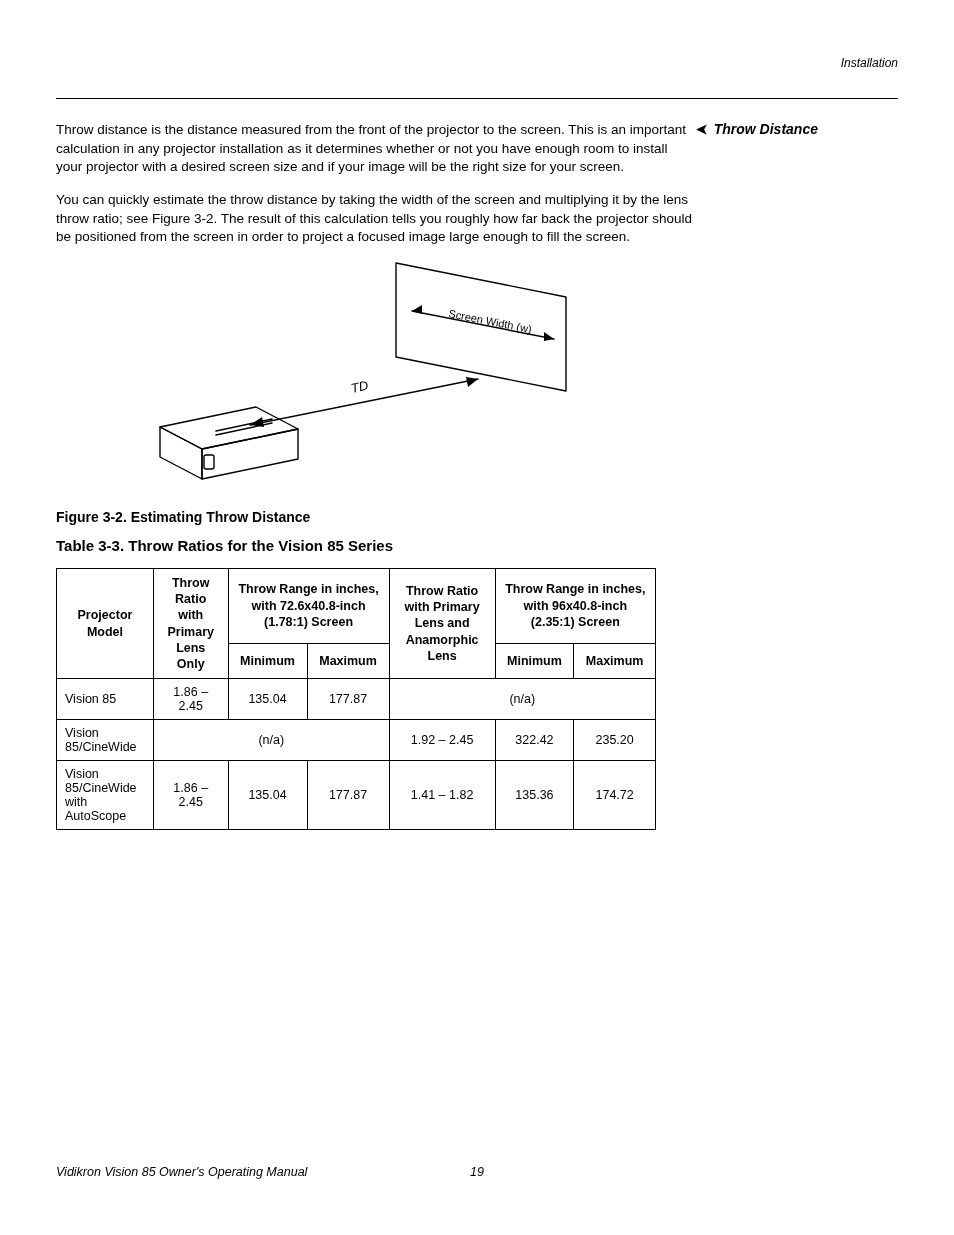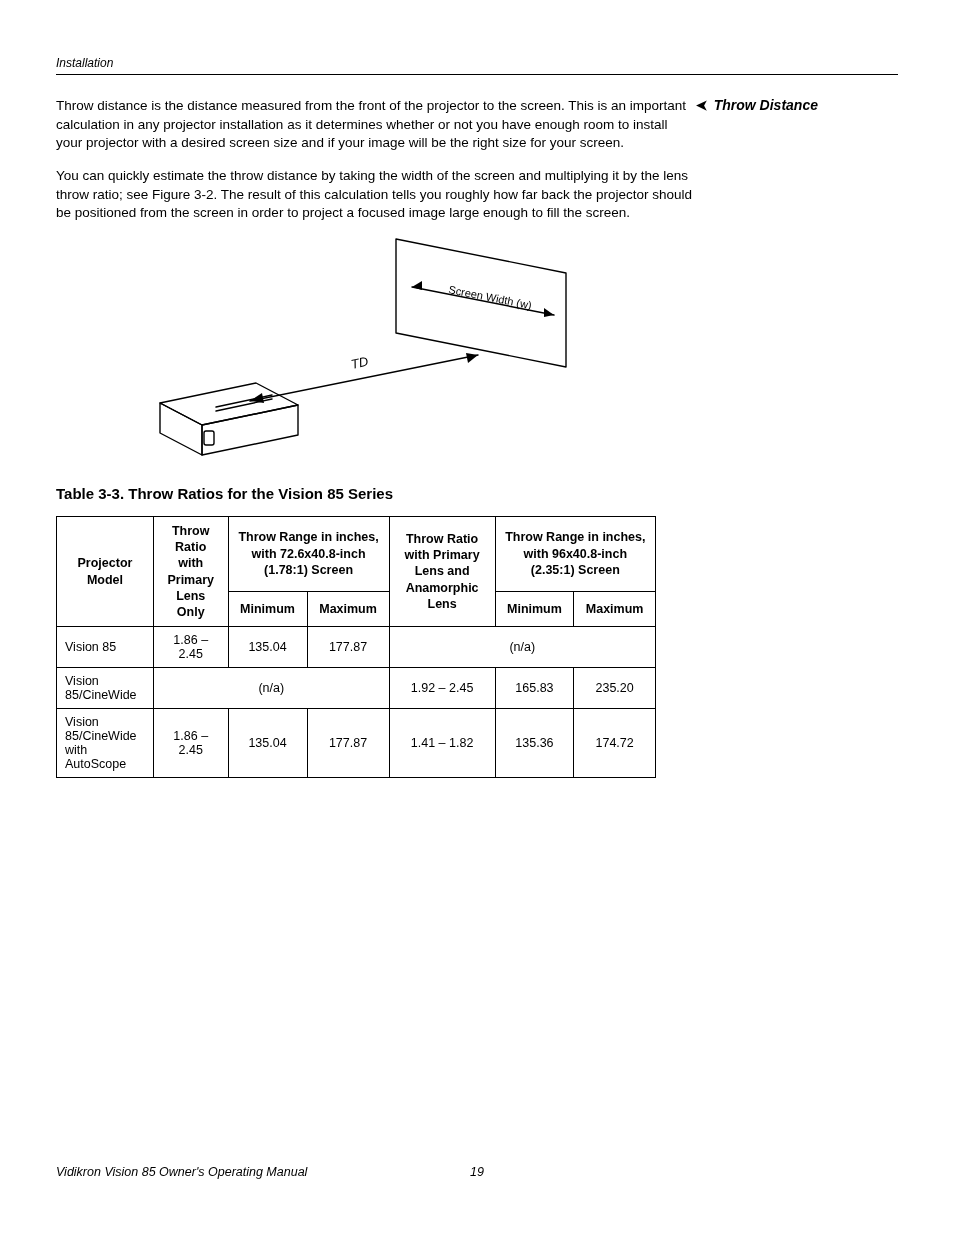--- a/index.html
+++ b/index.html
@@ -7,23 +7,24 @@
       font-family: "Myriad Pro", "Segoe UI", Arial, sans-serif;
       font-size: 13.5px;
       color: #000;
       background: #fff;
       width: 954px;
       height: 1235px;
       position: relative;
       padding: 56px 56px 40px 56px;
     }
     .header-right {
+      text-align: right;
       font-style: italic;
       font-size: 12px;
-      margin-bottom: 4px;
+      margin-bottom: 28px;
     }
     .hr-top {
       border: none;
       border-top: 1.5px solid #000;
       margin-bottom: 22px;
     }
     .content-row {
       display: flex;
     }
     .main-col {
@@ -147,20 +148,21 @@
           <rect x="148" y="194" width="10" height="14" rx="2"></rect>
 
           <line x1="160" y1="170" x2="216" y2="158"></line>
           <line x1="160" y1="174" x2="216" y2="162"></line>
         </g>
         <text x="392" y="56" font-family="Arial" font-size="11" transform="rotate(11 392 56)">Screen Width (w)</text>
         <text x="296" y="132" font-family="Arial" font-size="13" font-style="italic" transform="rotate(-12 296 132)">TD</text>
       </svg>
     </div>
 
+    <div class="fig-caption">Figure 3-2. Estimating Throw Distance</div>
 
 
     <div class="table-title">Table 3-3. Throw Ratios for the Vision 85 Series</div>
 
     <table class="throw-table">
       <thead>
         <tr>
           <th rowspan="2">Projector Model</th>
           <th rowspan="2">Throw Ratio with Primary Lens Only</th>
           <th colspan="2">Throw Range in inches, with 72.6x40.8-inch (1.78:1) Screen</th>
@@ -179,21 +181,21 @@
           <td class="model">Vision 85</td>
           <td>1.86 – 2.45</td>
           <td>135.04</td>
           <td>177.87</td>
           <td colspan="3">(n/a)</td>
         </tr>
         <tr>
           <td class="model">Vision 85/CineWide</td>
           <td colspan="3">(n/a)</td>
           <td>1.92 – 2.45</td>
-          <td>165.83</td>
+          <td>322.42</td>
           <td>235.20</td>
         </tr>
         <tr>
           <td class="model">Vision 85/CineWide with AutoScope</td>
           <td>1.86 – 2.45</td>
           <td>135.04</td>
           <td>177.87</td>
           <td>1.41 – 1.82</td>
           <td>135.36</td>
           <td>174.72</td>

